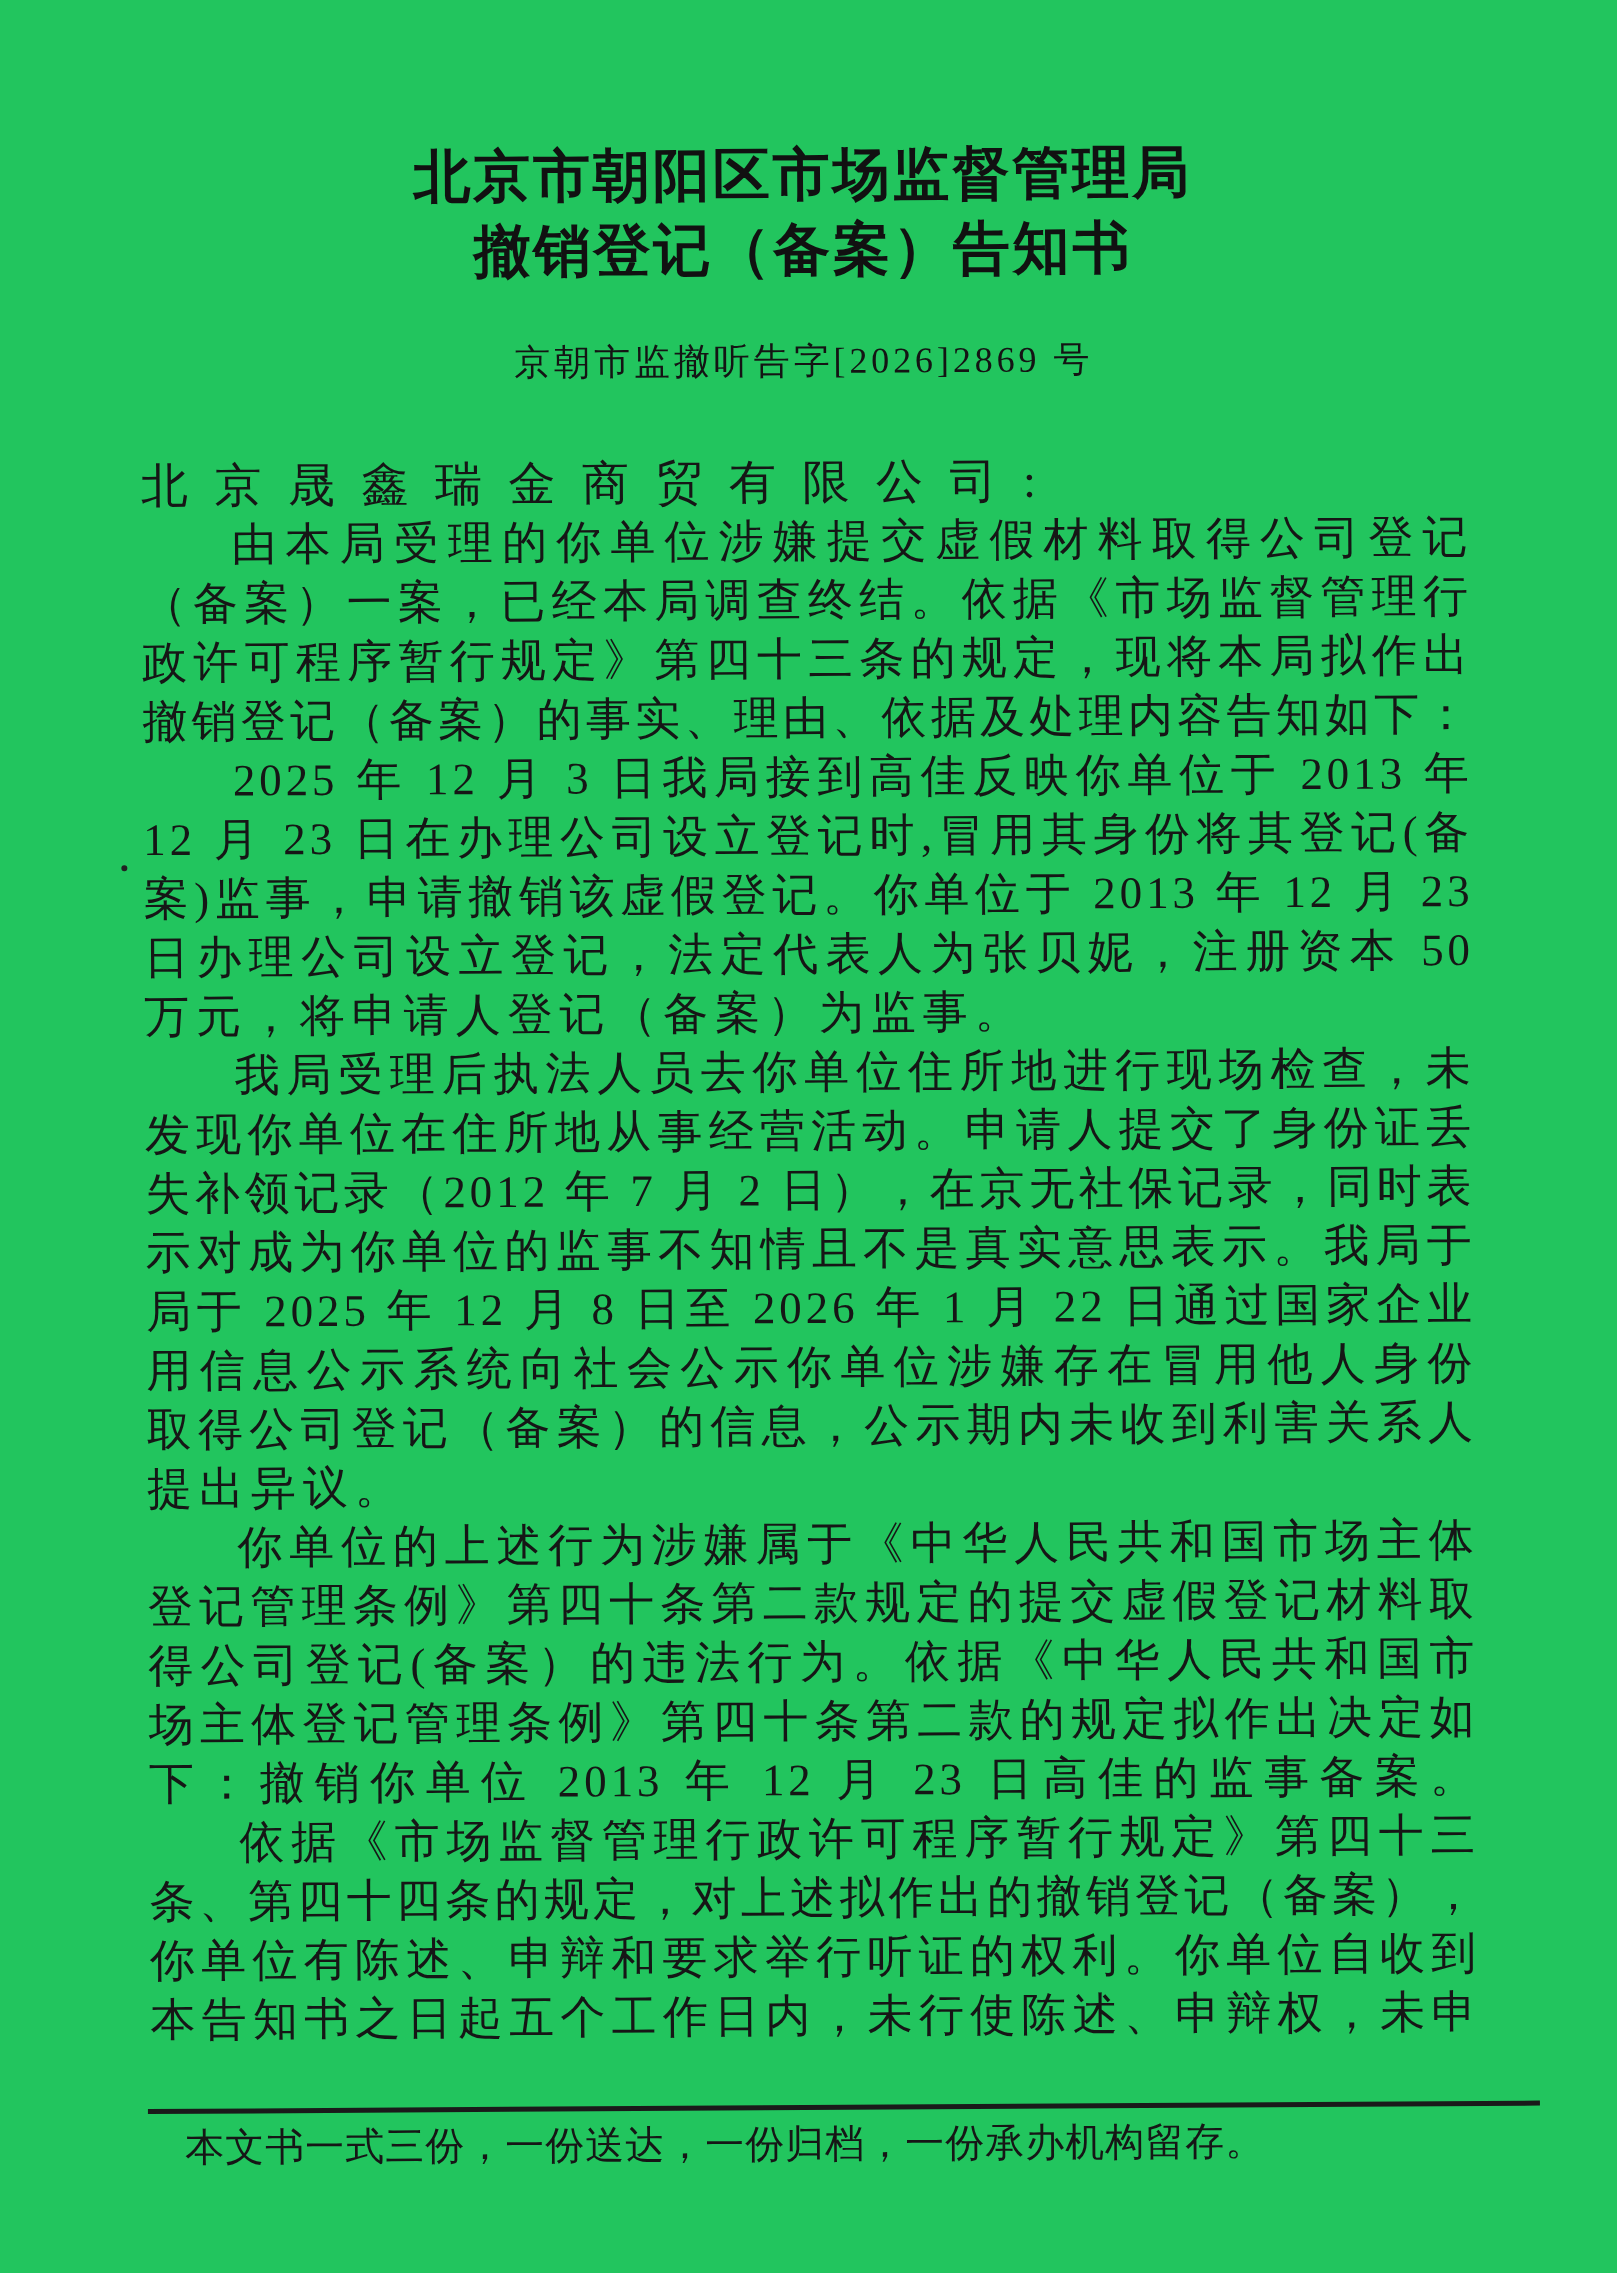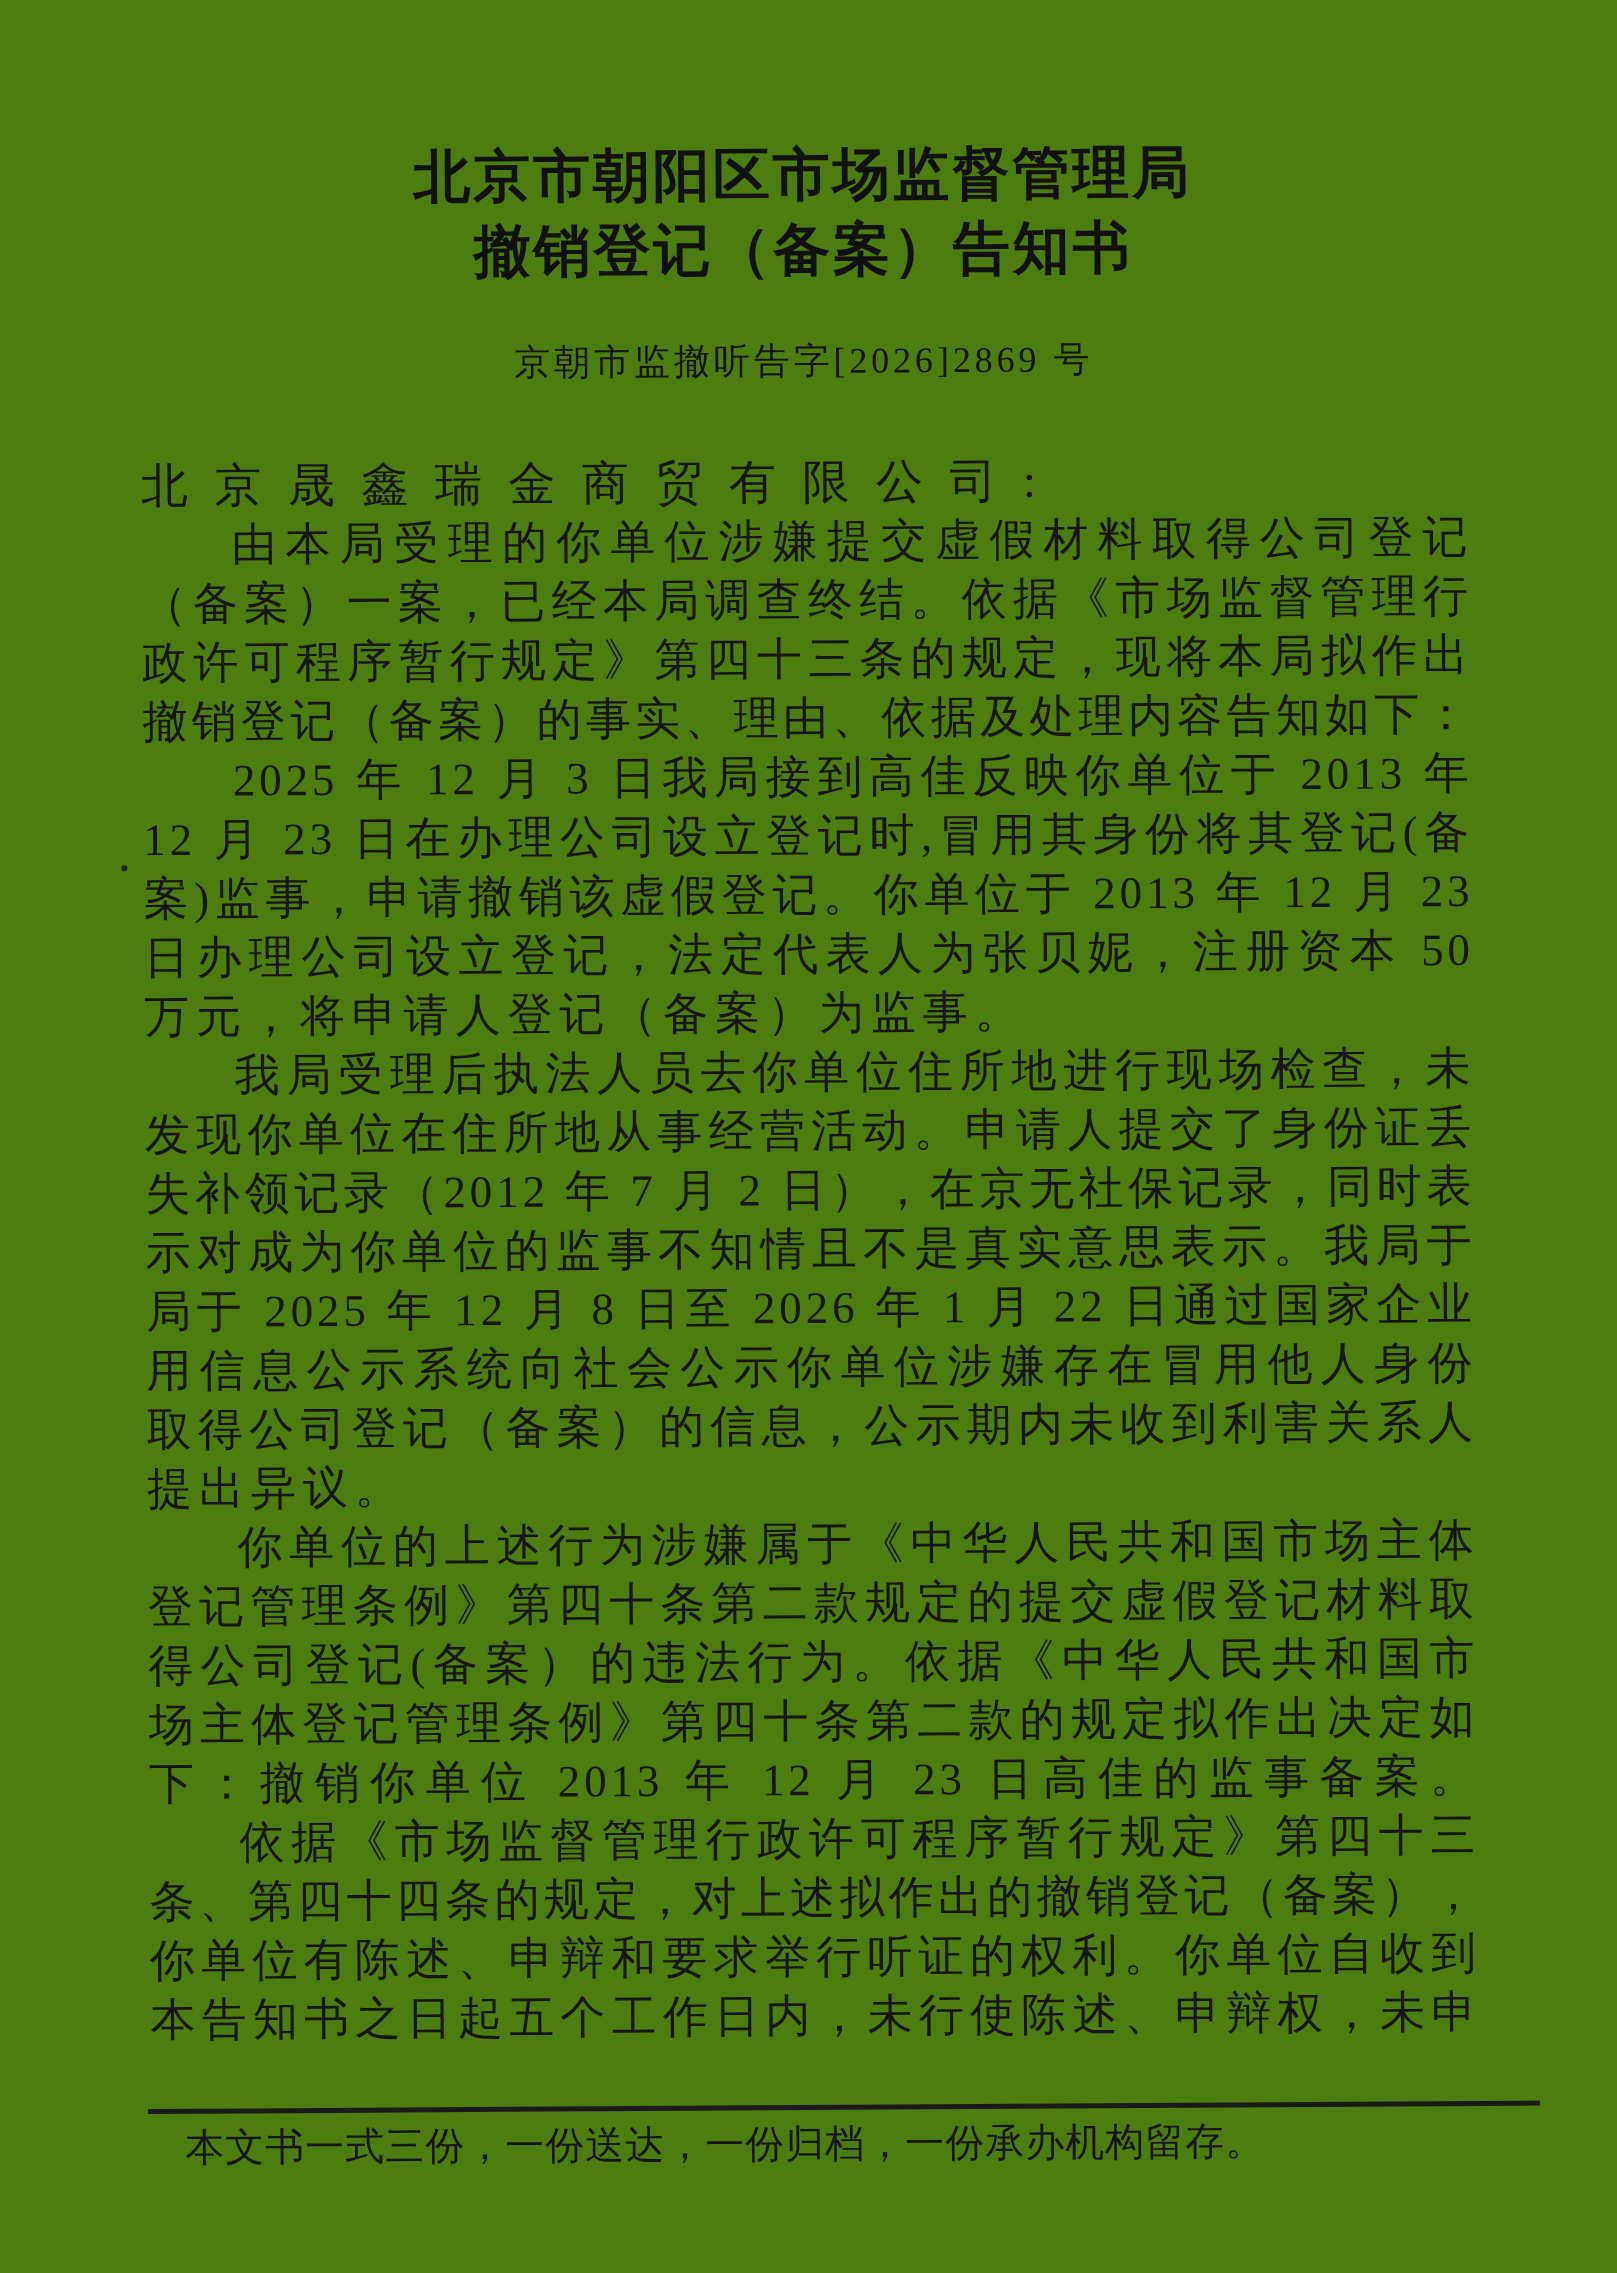--- a/index.html
+++ b/index.html
@@ -1,20 +1,20 @@
 <!DOCTYPE html>
 <html><head>
 <meta charset="utf-8">
 <style>
   html, body { margin: 0; padding: 0; }
   .page {
     position: relative;
     width: 1617px;
     height: 2274px;
-    background: #4d7c0f;
+    background: #22c55e;
     overflow: hidden;
     font-family: "Liberation Serif", "DejaVu Serif", serif;
     color: #161616;
   }
   .rotator {
     position: absolute;
     inset: 0;
     transform: rotate(-0.35deg);
     transform-origin: 50% 50%;
   }

